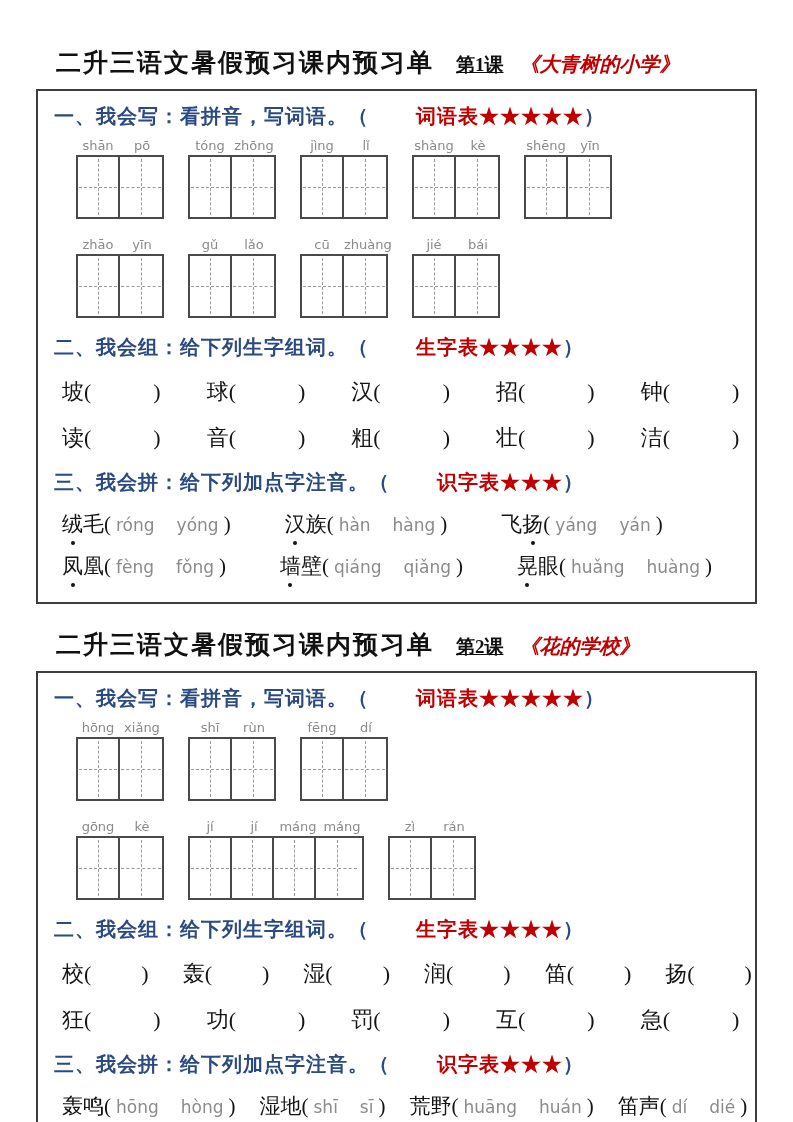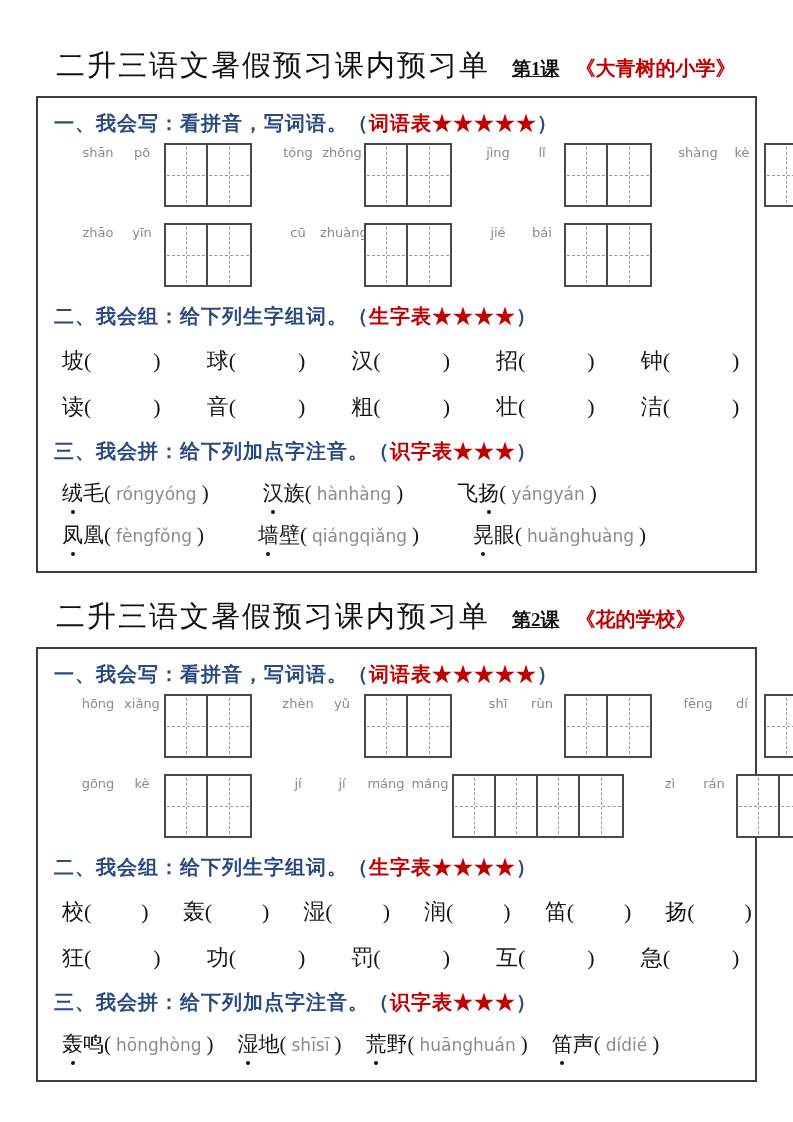--- a/index.html
+++ b/index.html
@@ -15,63 +15,64 @@
   
   .worksheet + .worksheet { margin-top: 24px; }
   .ws-title {
     display: flex;
     align-items: baseline;
     gap: 16px;
     padding-left: 20px;
     white-space: nowrap;
   }
   .main-title {
-    font-size: 29px;
-    font-weight: 400;
+    font-size: 25px;
+    font-weight: 700;
     letter-spacing: 2px;
     color: #111111;
   }
   .lesson-no {
     font-size: 19px;
     font-weight: 700;
     color: #111111;
     margin-left: 6px;
     text-decoration: underline;
   }
   .lesson-name {
     font-size: 20px;
     font-weight: 700;
     color: #c00000;
+    font-style: italic;
   }
 
   
   .frame {
     border: 2px solid #3d3d3d;
     margin-top: 10px;
     padding: 6px 16px 8px 16px;
   }
 
   
   .sec-heading {
     font-size: 20px;
     font-weight: 700;
     color: #2a4a80;
     margin: 6px 0 6px 0;
     letter-spacing: 1px;
   }
-  .h-red { color: #c00000; }
+  .h-red { color: #c00000; margin-left: 47px; }
   .h-paren { color: #2a4a80; }
 
   
   .pw-row {
     display: flex;
     gap: 24px;
     margin: 2px 0 16px 22px;
   }
-  .word-unit { display: flex; flex-direction: row; }
+  .word-unit { display: flex; flex-direction: column; }
   .labels { display: flex; }
   .syll-label {
     width: 44px;
     text-align: center;
     font-family: "DejaVu Sans", sans-serif;
     font-size: 13px;
     color: #8a8a8a;
     height: 19px;
     line-height: 19px;
     white-space: nowrap;
@@ -140,20 +141,21 @@
     bottom: -7px;
     transform: translateX(-50%);
     width: 4px;
     height: 4px;
     border-radius: 50%;
     background: #141414;
   }
   .pc-paren { font-size: 21px; }
   .pc-opts {
     display: inline-flex;
+    gap: 22px;
     margin: 0 5px;
     font-family: "DejaVu Sans", sans-serif;
     font-size: 17px;
     color: #8b8b8b;
   }
 </style>
 </head>
 <body>
 
 <div class="page">
@@ -225,20 +227,30 @@
                 <span class="syll-label">zhāo</span>
                 <span class="syll-label">yīn</span>
               </div>
               <div class="cells">
                 <span class="cell"></span>
                 <span class="cell"></span>
               </div>
             </div>
             <div class="word-unit">
               <div class="labels">
+                <span class="syll-label">gǔ</span>
+                <span class="syll-label">lǎo</span>
+              </div>
+              <div class="cells">
+                <span class="cell"></span>
+                <span class="cell"></span>
+              </div>
+            </div>
+            <div class="word-unit">
+              <div class="labels">
                 <span class="syll-label">cū</span>
                 <span class="syll-label">zhuàng</span>
               </div>
               <div class="cells">
                 <span class="cell"></span>
                 <span class="cell"></span>
               </div>
             </div>
             <div class="word-unit">
               <div class="labels">
@@ -416,30 +428,20 @@
                 <span class="syll-label">hōng</span>
                 <span class="syll-label">xiǎng</span>
               </div>
               <div class="cells">
                 <span class="cell"></span>
                 <span class="cell"></span>
               </div>
             </div>
             <div class="word-unit">
               <div class="labels">
-                <span class="syll-label">zhèn</span>
-                <span class="syll-label">yǔ</span>
-              </div>
-              <div class="cells">
-                <span class="cell"></span>
-                <span class="cell"></span>
-              </div>
-            </div>
-            <div class="word-unit">
-              <div class="labels">
                 <span class="syll-label">shī</span>
                 <span class="syll-label">rùn</span>
               </div>
               <div class="cells">
                 <span class="cell"></span>
                 <span class="cell"></span>
               </div>
             </div>
             <div class="word-unit">
               <div class="labels">

